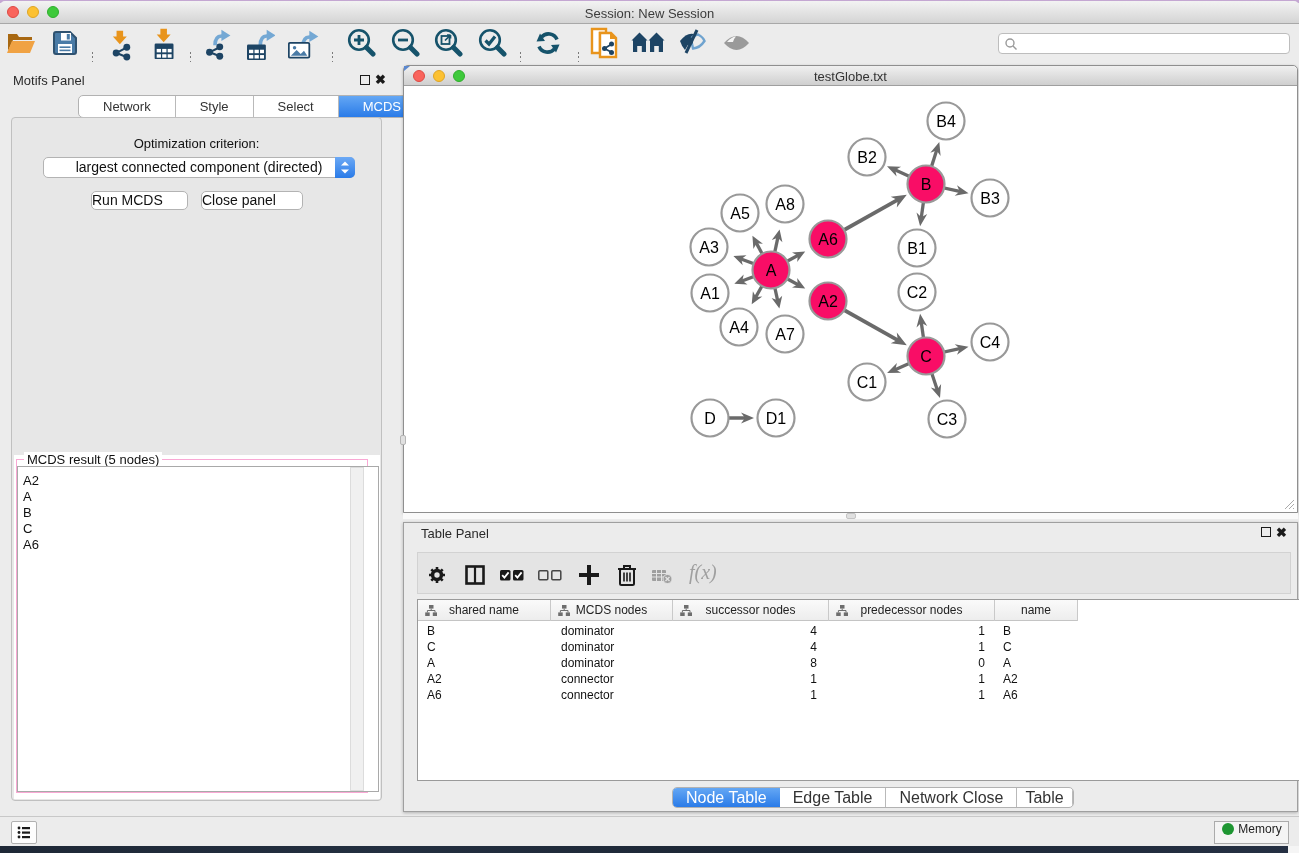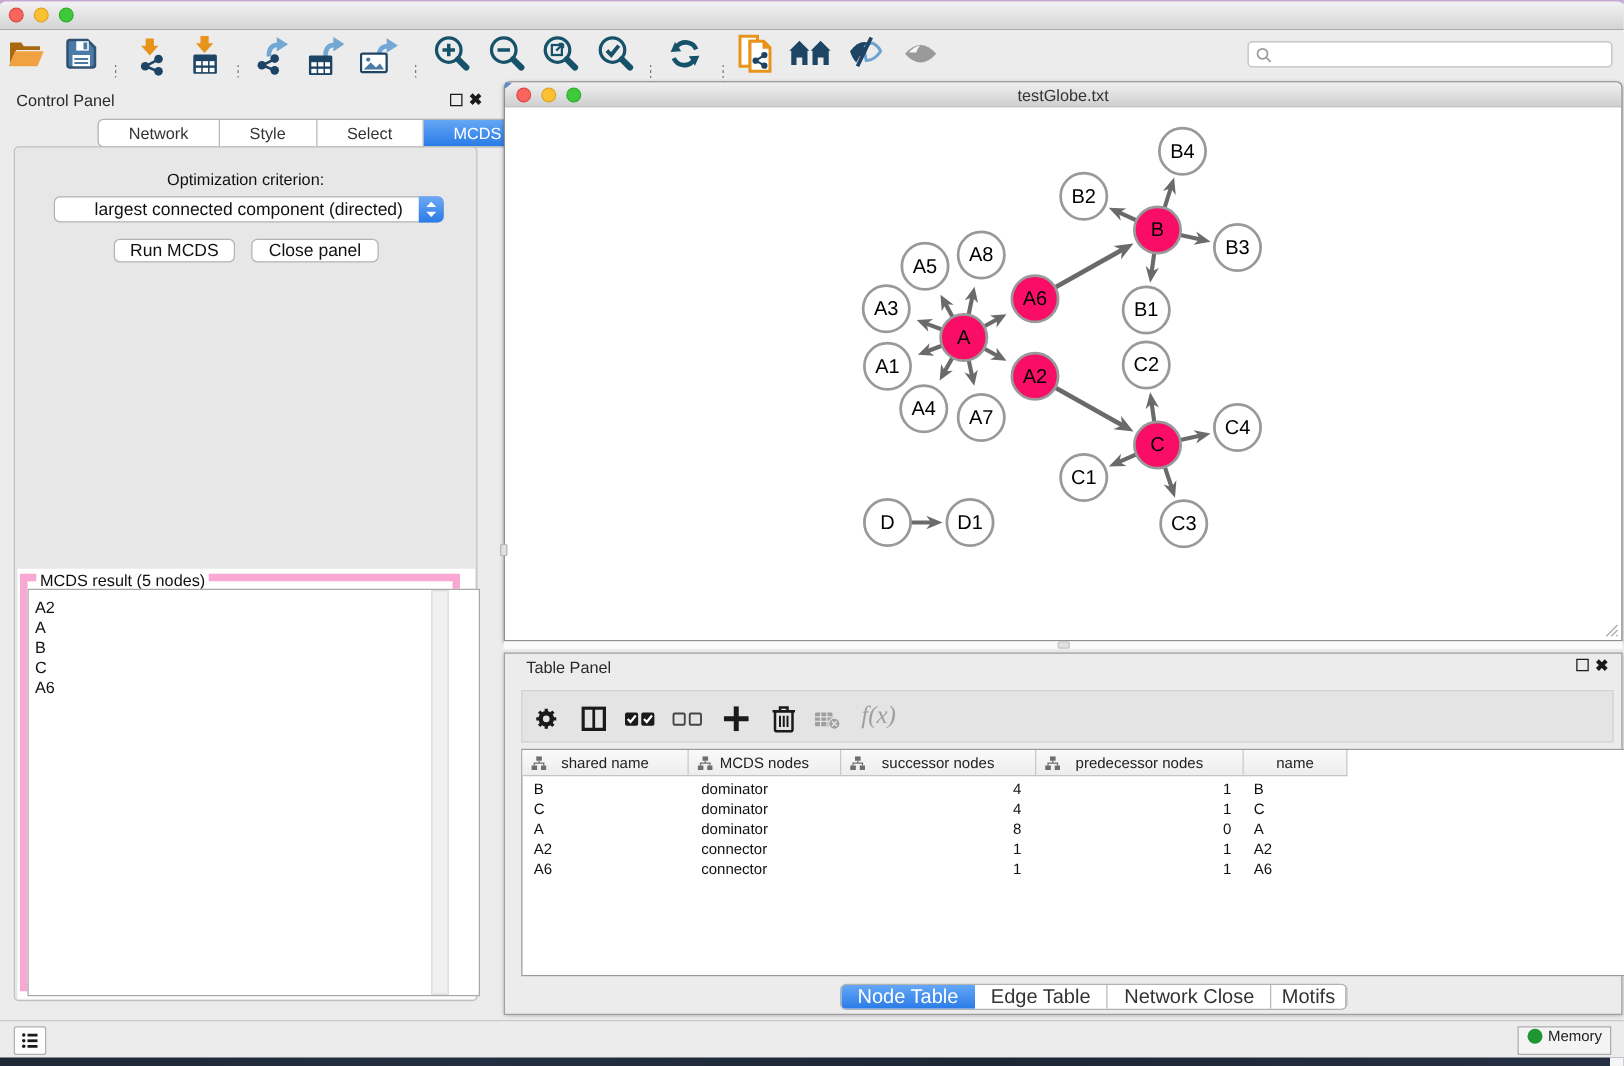--- a/index.html
+++ b/index.html
@@ -18,23 +18,23 @@
 
 #cpanel{position:absolute;left:0;top:62px;width:397px;height:755px;background:#ececec}
 #cp-title{position:absolute;left:13px;top:11px;font-size:13px;color:#2a2a2a}
 #cp-tabs{position:absolute;left:78px;top:33px;height:23px;display:flex;background:#fff;border:1px solid #b2b2b2;border-radius:5px;overflow:hidden}
 .cptab{font-size:13px;color:#333;line-height:21px;padding:0 24px;border-right:1px solid #b9b9b9}
 .cptab.sel{background:linear-gradient(#64a7f4,#2a7be8);color:#fff;border-right:none}
 #cp-body{position:absolute;left:11px;top:55px;width:371px;height:684px;background:#e7e7e7;border:1px solid #c0c0c0;border-radius:4px}
 #opt-label{position:absolute;left:0;top:18px;width:100%;text-align:center;font-size:13px;color:#111}
 #cp-drop{position:absolute;left:31px;top:39px;width:312px;height:21px;background:#fff;border:1px solid #b3b3b3;border-radius:5px;font-size:14px;color:#111;text-align:center;line-height:19px}
 #cp-spin{position:absolute;right:-1px;top:-1px;width:20px;height:21px;background:linear-gradient(#6ca9f5,#2a7be8);border-radius:0 5px 5px 0}
-.cpbtn{position:absolute;top:73px;height:19px;background:#fff;border:1px solid #b3b3b3;border-radius:5px;font-size:14px;color:#111;text-align:center;line-height:17px}
+.cpbtn{position:absolute;top:73px;height:19px;background:#fff;border:1px solid #b3b3b3;border-radius:5px;font-size:14px;color:#111;text-align:left;line-height:17px}
 #cp-white{position:absolute;left:2px;top:337px;width:366px;height:344px;background:#fff}
-#groupbox{position:absolute;left:2px;top:4px;width:352px;height:334px;border:6px solid #f9a8d4}
+#groupbox{position:absolute;left:2px;top:4px;width:352px;height:334px;border:1px solid #f9a8d4}
 #grouplabel{position:absolute;left:7px;top:-8px;background:#fff;padding:0 3px;font-size:13px;color:#111}
 #mcdslist{position:absolute;left:0px;top:6px;width:362px;height:326px;background:#fff;border:1px solid #a9a9a9;font-size:13px;color:#111;line-height:16px;padding:6px 0 0 5px}
 #mcdssb{position:absolute;right:3px;top:7px;width:14px;height:324px;background:#f0f0f0;border:1px solid #dcdcdc}
 
 #netwin{position:absolute;left:403px;top:65px;width:895px;height:448px;background:#fff;border:1px solid #8f8f8f;border-radius:5px 5px 0 0;box-shadow:0 1px 3px rgba(0,0,0,0.25)}
 #nw-title{position:absolute;left:0;top:0;width:100%;height:20px;background:linear-gradient(#f0f0f0,#cfcfcf);border-bottom:1px solid #9f9f9f;border-radius:5px 5px 0 0}
 #nw-text{position:absolute;width:100%;top:3px;text-align:center;font-size:13px;color:#333}
 #netdivider{position:absolute;left:403px;top:513px;width:895px;height:6px;background:#fafafa}
 
 #tablewin{position:absolute;left:403px;top:522px;width:895px;height:290px;background:#ececec;border:1px solid #9f9f9f;box-shadow:0 1px 3px rgba(0,0,0,0.25)}
@@ -49,20 +49,21 @@
 .tptab.sel{background:linear-gradient(#64a7f4,#2a7be8);color:#fff;border-right:none}
 .fl-ic{position:absolute;top:4px;width:10px;height:10px;border:1.5px solid #1a1a1a}
 .x-ic{position:absolute;top:2px;font-size:13px;font-weight:bold;color:#1a1a1a}
 </style></head>
 <body>
 <div id="topstrip"></div>
 <div id="titlebar">
   <div class="tl" style="left:7px;top:5px;background:#f9645c;border:0.5px solid #dd4a44"></div>
   <div class="tl" style="left:27px;top:5px;background:#fcc132;border:0.5px solid #dfa524"></div>
   <div class="tl" style="left:47px;top:5px;background:#3ec93b;border:0.5px solid #2fae2d"></div>
+  <div id="titletext">Session: New Session</div>
 </div>
 <div id="toolbar">
   <svg style="position:absolute;left:5px;top:4px" width="32" height="30" viewBox="0 0 32 30">
       <path d="M3 6 L12 6 L14 9 L27 9 L27 12 L8 12 L3 23 Z" fill="#a86812"></path>
 <path d="M2 25 L7 13 L30 13 L25 25 Z" fill="#f0a243"></path>
     </svg>
   <svg style="position:absolute;left:50px;top:4px" width="30" height="30" viewBox="0 0 30 30">
       <path d="M4 6 Q4 4 6 4 L20 4 L26 10 L26 24 Q26 26 24 26 L6 26 Q4 26 4 24 Z" fill="#4a7ba6" stroke="#2f5270" stroke-width="2"></path>
 <rect x="11" y="5" width="10" height="7.5" fill="#fff"></rect>
 <rect x="16.8" y="6" width="3" height="5.5" fill="#4a7ba6"></rect>
@@ -200,21 +201,21 @@
   <div class="sep" style="left:190px"></div>
   <div class="sep" style="left:332px"></div>
   <div class="sep" style="left:520px"></div>
   <div class="sep" style="left:578px"></div>
   <div id="search"><svg width="14" height="14" viewBox="0 0 14 14" style="margin:3px 0 0 5px">
         <circle cx="6" cy="6" r="4" fill="none" stroke="#9a9a9a" stroke-width="1.4"></circle>
         <path d="M9 9 L12.5 12.5" stroke="#9a9a9a" stroke-width="1.4"></path>
       </svg></div>
 </div>
 <div id="cpanel">
-  <div id="cp-title">Control Panel</div>
+  <div id="cp-title">Motifs Panel</div>
   <div class="fl-ic" style="left:360px;top:13px"></div>
   <div class="x-ic" style="left:375px;top:10px">✖</div>
   <div id="cp-tabs">
     <div class="cptab">Network</div>
     <div class="cptab">Style</div>
     <div class="cptab">Select</div>
     <div class="cptab sel">MCDS</div>
   </div>
   <div id="cp-body">
     <div id="opt-label">Optimization criterion:</div>
@@ -445,21 +446,21 @@
 <div class="td" style="left:9px;top:87px;width:120px">A6</div>
 <div class="td" style="left:143px;top:87px;width:110px">connector</div>
 <div class="td" style="left:255px;top:87px;width:144px;text-align:right">1</div>
 <div class="td" style="left:411px;top:87px;width:156px;text-align:right">1</div>
 <div class="td" style="left:585px;top:87px;width:70px">A6</div>
   </div>
   <div id="tp-tabs">
     <div class="tptab sel">Node Table</div>
     <div class="tptab">Edge Table</div>
     <div class="tptab">Network Close</div>
-    <div class="tptab" style="padding:0 8px">Motifs</div>
+    <div class="tptab" style="padding:0 8px">Table</div>
   </div>
 </div>
 <div id="statusbar">
   <div id="listbtn"><svg width="24" height="21" viewBox="0 0 24 21">
         <g fill="#1a1a1a">
           <circle cx="7" cy="6" r="1.4"></circle>
           <circle cx="7" cy="10.5" r="1.4"></circle>
           <circle cx="7" cy="15" r="1.4"></circle>
           <rect x="10" y="5" width="8" height="2.2"></rect>
           <rect x="10" y="9.5" width="8" height="2.2"></rect>

